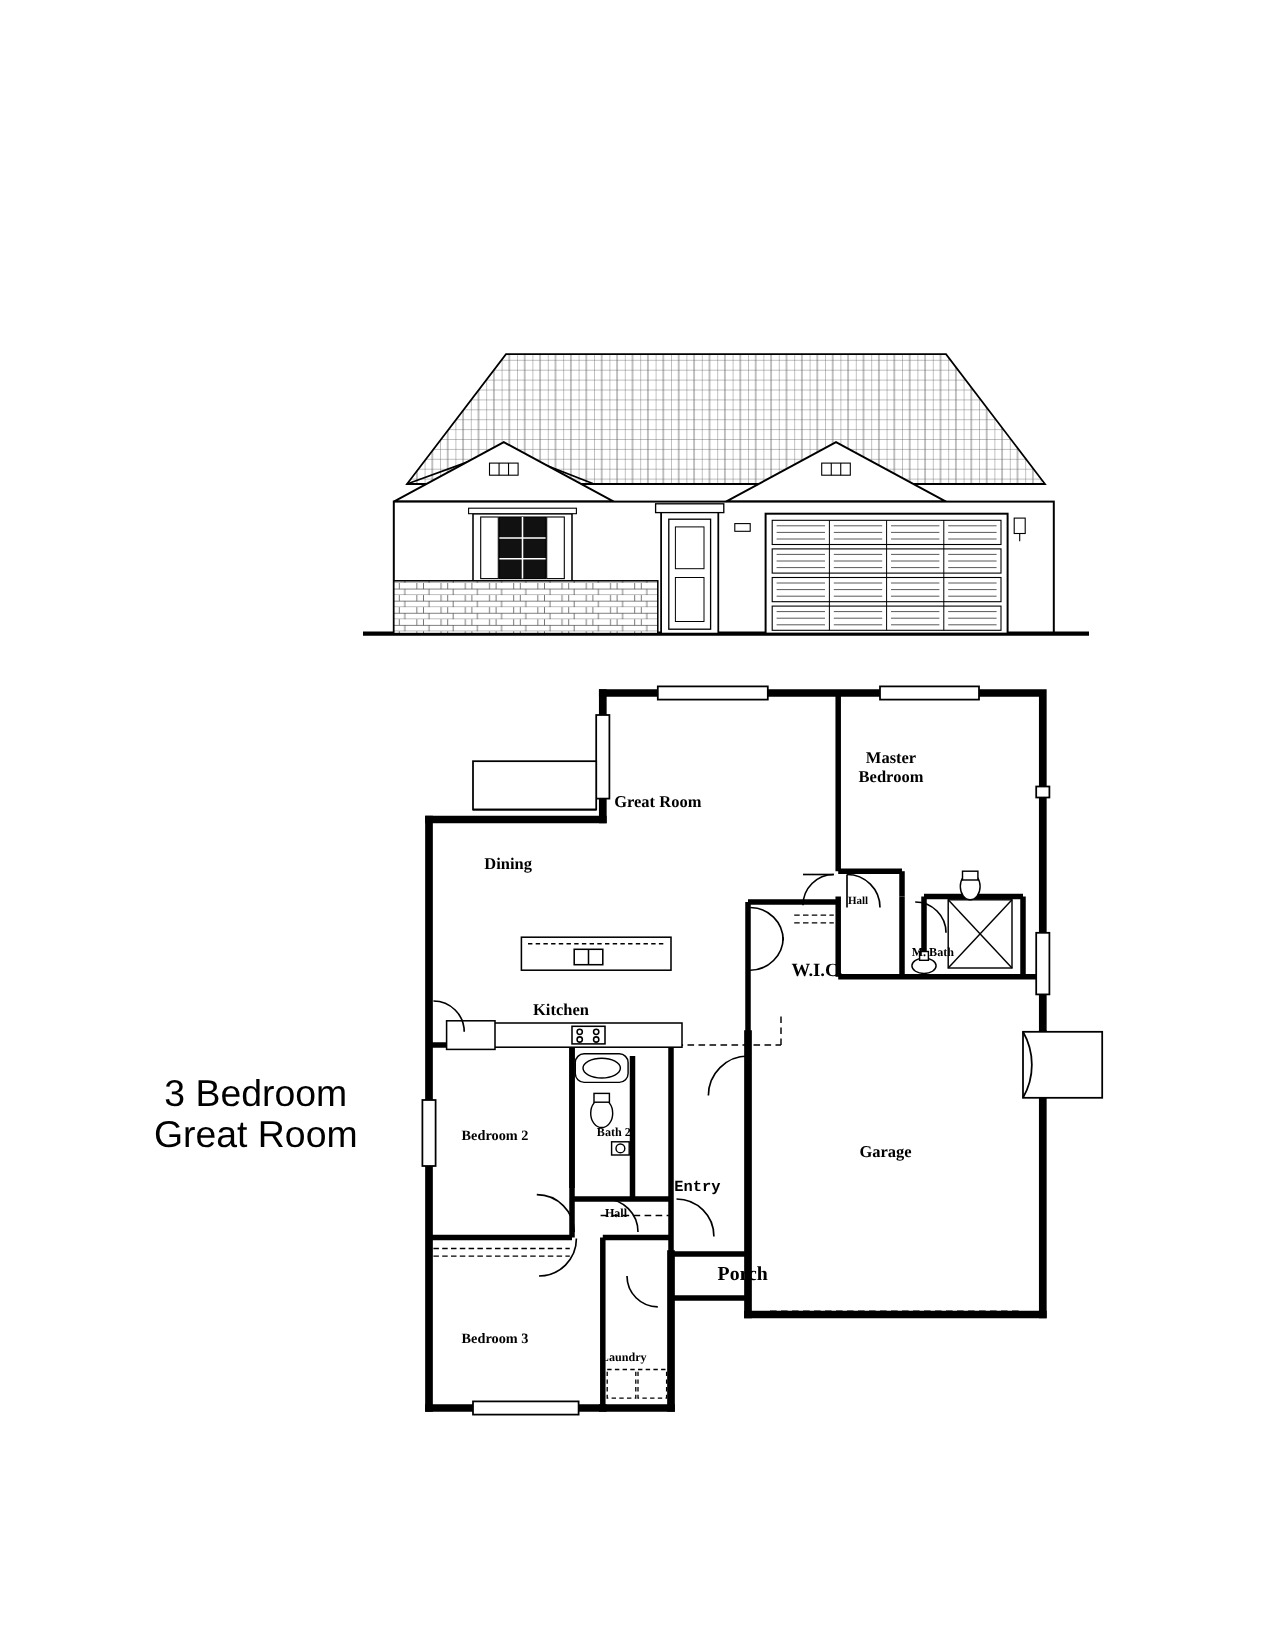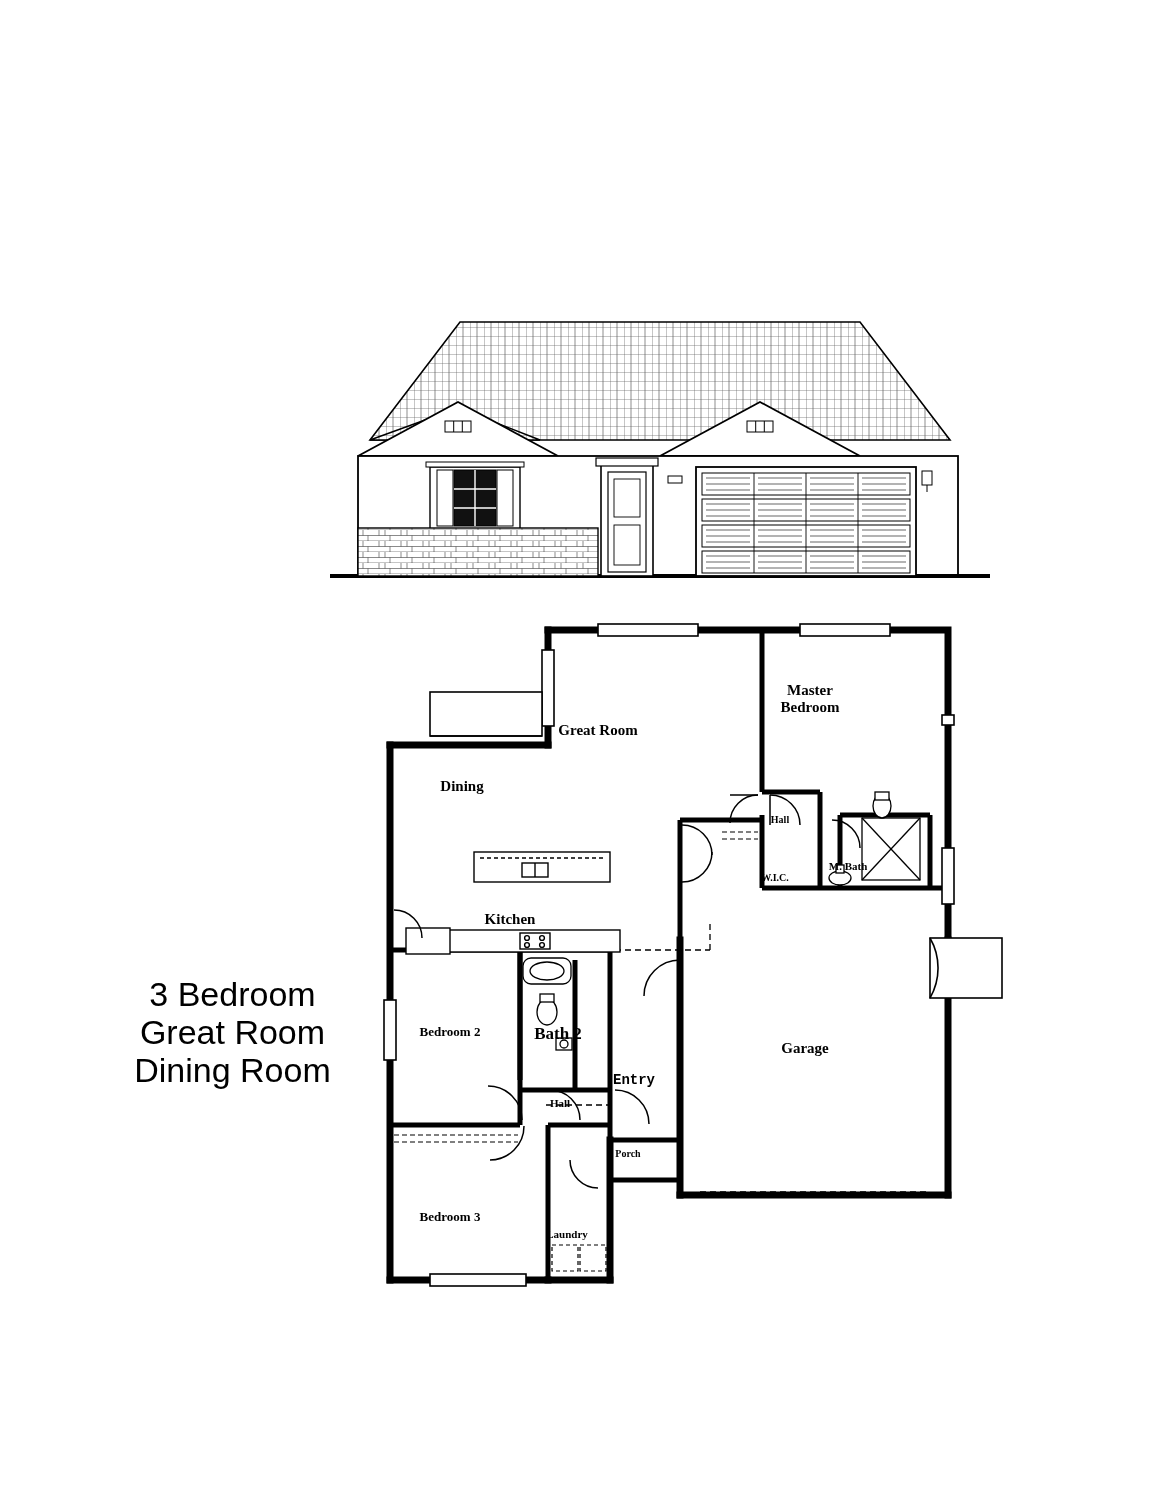--- a/index.html
+++ b/index.html
@@ -60,21 +60,20 @@
   }
 </style>
 </head>
 <body>
 
 <div id="sheet">
 
   <div id="feature-list">
     <div>3 Bedroom</div>
     <div>Great Room</div>
-    <div>Dining Room</div>
   </div>
 
   <div id="elevation">
     <svg width="660" height="285" viewBox="0 0 660 285" xmlns="http://www.w3.org/2000/svg">
       <defs>
         <pattern id="shingles" width="14" height="9" patternUnits="userSpaceOnUse">
           <rect width="14" height="9" fill="#ffffff"></rect>
           <path d="M0 9 H14 M0 0 V9 M7 0 V9" stroke="#5a5a5a" stroke-width="0.7"></path>
         </pattern>
         <pattern id="stone" width="22" height="11" patternUnits="userSpaceOnUse">
@@ -362,25 +361,25 @@
       </g>
     </svg>
 
     
     <div class="room-label" style="left:178px; top:102px; width:100px; font-size:15px;">Great Room</div>
     <div class="room-label" style="left:390px; top:62px; width:100px; font-size:15px;">Master
 Bedroom</div>
     <div class="room-label" style="left:42px; top:158px; width:100px; font-size:15px;">Dining</div>
     <div class="room-label" style="left:380px; top:194px; width:60px; font-size:10px;">Hall</div>
     <div class="room-label" style="left:440px; top:240px; width:76px; font-size:11px;">M. Bath</div>
-    <div class="room-label" style="left:360px; top:252px; width:90px; font-size:10px;">W.I.C.</div>
+    <div class="room-label" style="left:328px; top:252px; width:90px; font-size:17px;">W.I.C.</div>
     <div class="room-label" style="left:90px; top:280px; width:100px; font-size:15px;margin-top:11px;">Kitchen</div>
     <div class="room-label" style="left:22px; top:405px; width:116px; font-size:13px;">Bedroom 2</div>
-    <div class="room-label" style="left:148px; top:404px; width:80px; font-size:17px;">Bath 2</div>
+    <div class="room-label" style="left:148px; top:404px; width:80px; font-size:11px;">Bath 2</div>
     <div class="room-label" style="left:385px; top:420px; width:100px; font-size:15px;">Garage</div>
     <div class="room-label" style="left:222px; top:452px; width:84px; font-size:14px;font-family:Liberation Mono, monospace;">Entry</div>
     <div class="room-label" style="left:160px; top:477px; width:60px; font-size:11px;">Hall</div>
-    <div class="room-label" style="left:216px; top:528px; width:84px; font-size:10px;">Porch</div>
+    <div class="room-label" style="left:244px; top:528px; width:84px; font-size:18px;text-align:right;">Porch</div>
     <div class="room-label" style="left:22px; top:590px; width:116px; font-size:13px;">Bedroom 3</div>
     <div class="room-label" style="left:162px; top:608px; width:70px; font-size:11px;">Laundry</div>
   </div>
 
 </div>
 
 </body></html>

